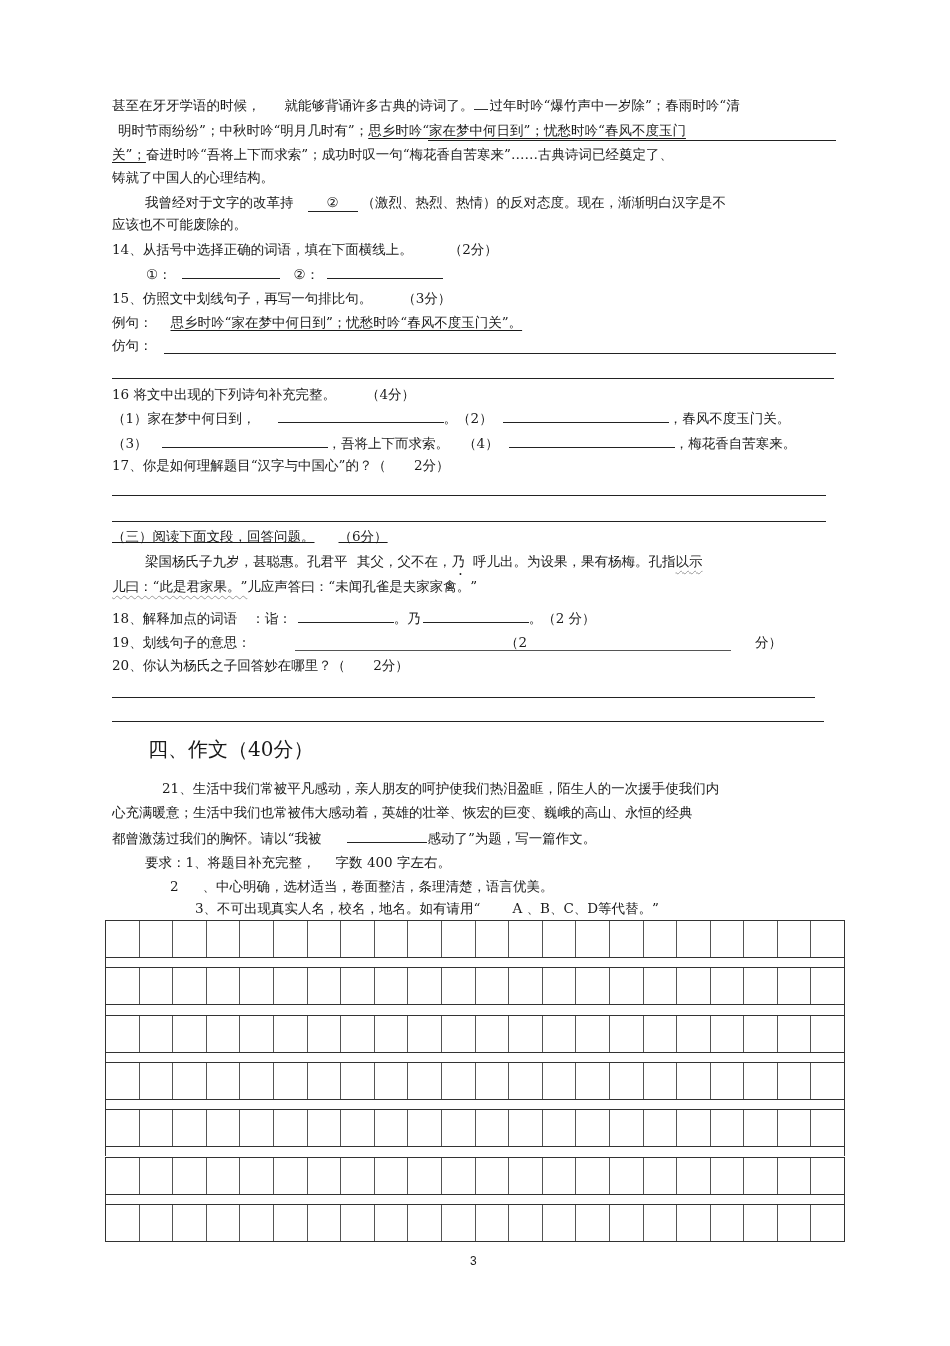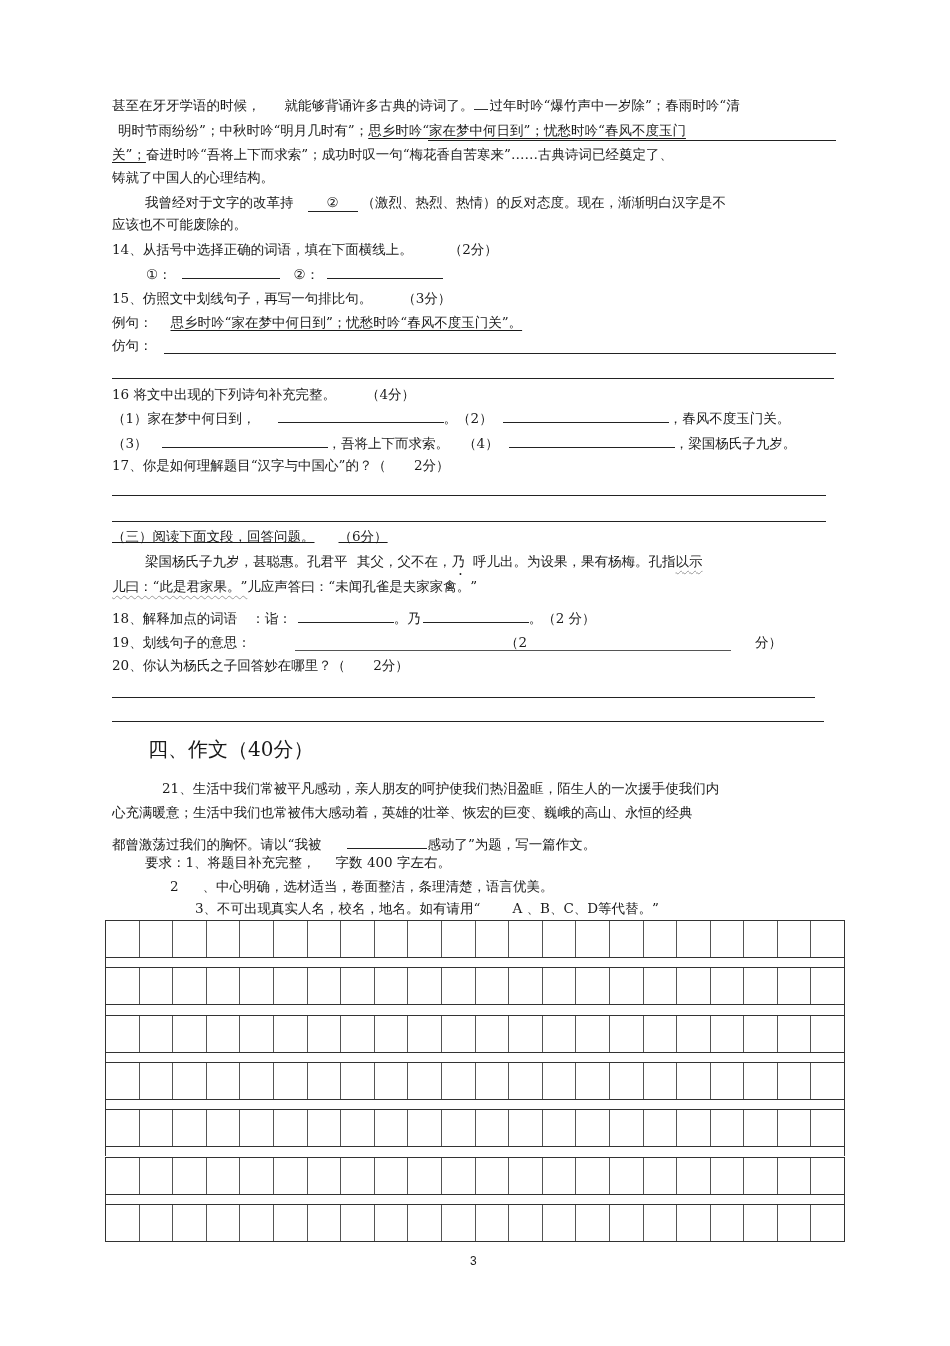--- a/index.html
+++ b/index.html
@@ -58,21 +58,21 @@
 <div class="hr" style="left:164px;top:353px;width:672px;"></div>
 <div class="hr" style="left:112px;top:378px;width:722px;"></div>
 
 <div class="ln" style="left:112px;top:385px;">
   <span>16 将文中出现的下列诗句补充完整。</span><span style="display:inline-block;width:30px"></span><span>（4分）</span>
 </div>
 <div class="ln" style="left:112px;top:408px;">
   <span>（1）家在梦中何日到，</span><span class="blank" style="width:166px;margin-left:22px"></span><span>。</span><span>（2）</span><span class="blank" style="width:166px;margin-left:10px"></span><span>，春风不度玉门关。</span>
 </div>
 <div class="ln" style="left:112px;top:433px;">
-  <span>（3）</span><span class="blank" style="width:166px;margin-left:14px"></span><span>，吾将上下而求索。</span><span style="display:inline-block;width:14px"></span><span>（4）</span><span class="blank" style="width:166px;margin-left:10px"></span><span>，梁国杨氏子九岁。</span>
+  <span>（3）</span><span class="blank" style="width:166px;margin-left:14px"></span><span>，吾将上下而求索。</span><span style="display:inline-block;width:14px"></span><span>（4）</span><span class="blank" style="width:166px;margin-left:10px"></span><span>，梅花香自苦寒来。</span>
 </div>
 
 <div class="ln" style="left:112px;top:456px;">
   <span>17、你是如何理解题目“汉字与中国心”的？（</span><span style="display:inline-block;width:28px"></span><span>2分）</span>
 </div>
 <div class="hr" style="left:112px;top:495px;width:714px;"></div>
 <div class="hr" style="left:112px;top:521px;width:714px;"></div>
 
 <div class="ln" style="left:112px;top:527px;text-decoration:underline;">
   <span>（三）阅读下面文段，回答问题。</span><span style="display:inline-block;width:24px"></span><span>（6分）</span>
@@ -98,21 +98,21 @@
 <div class="ln" style="left:112px;top:656px;">
   <span>20、你认为杨氏之子回答妙在哪里？（</span><span style="display:inline-block;width:28px"></span><span>2分）</span>
 </div>
 <div class="hr" style="left:112px;top:697px;width:703px;"></div>
 <div class="hr" style="left:112px;top:721px;width:712px;"></div>
 
 <div class="h2" style="left:112px;top:736px;margin-left:36px;">四、作文（40分）</div>
 
 <div class="ln" style="left:162px;top:779px;">21、生活中我们常被平凡感动，亲人朋友的呵护使我们热泪盈眶，陌生人的一次援手使我们内</div>
 <div class="ln" style="left:112px;top:803px;">心充满暖意；生活中我们也常被伟大感动着，英雄的壮举、恢宏的巨变、巍峨的高山、永恒的经典</div>
-<div class="ln" style="left:112px;top:828px;margin-top:6px;">
+<div class="ln" style="left:112px;top:828px;">
   <span>都曾激荡过我们的胸怀。请以“我被</span><span class="blank" style="width:80px;margin-left:26px"></span><span>感动了”为题，写一篇作文。</span>
 </div>
 <div class="ln" style="left:145px;top:853px;">
   <span>要求：1、将题目补充完整，</span><span style="display:inline-block;width:20px"></span><span>字数 400 字左右。</span>
 </div>
 <div class="ln" style="left:170px;top:877px;">
   <span>2</span><span style="display:inline-block;width:24px"></span><span>、中心明确，选材适当，卷面整洁，条理清楚，语言优美。</span>
 </div>
 <div class="ln" style="left:195px;top:899px;">
   <span>3、不可出现真实人名，校名，地名。如有请用“</span><span style="display:inline-block;width:32px"></span><span>A 、B、C、D等代替。”</span>

